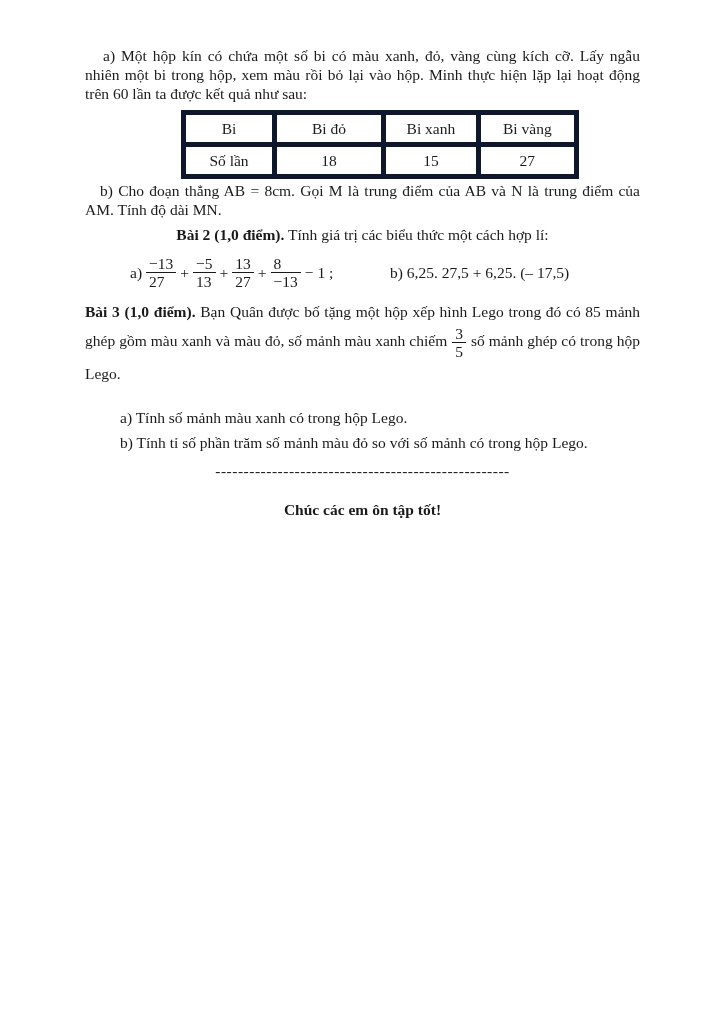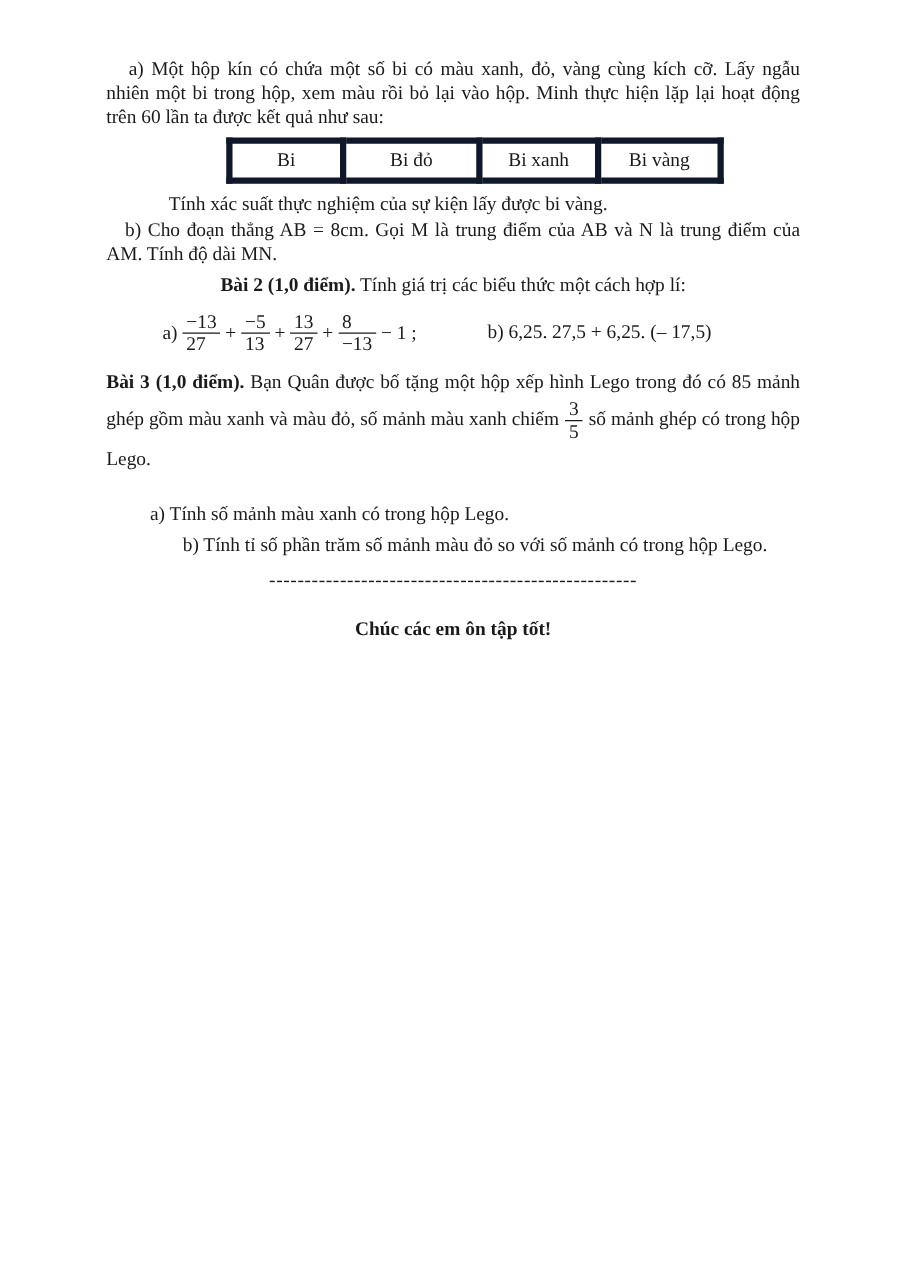--- a/index.html
+++ b/index.html
@@ -58,21 +58,21 @@
     text-align: left;
     margin: 0 1px;
   }
   .frac .fnum { display: block; padding: 0 3px; line-height: 17px; }
   .frac .fden { display: block; padding: 0 3px; line-height: 17px; border-top: 1px solid #1a1a1a; }
   .expr-b { position: absolute; left: 260px; top: 50%; transform: translateY(-50%); }
 
   .bai3-para { margin-top: 2px; text-align: justify; line-height: 27px; }
   .sub-q { padding-left: 35px; }
   .sub-q-a { margin-top: 21px; }
-  .sub-q-b { margin-top: 6px; text-align: center; }
+  .sub-q-b { margin-top: 6px; }
 
   .center { text-align: center; }
   .divider-line { margin-top: 9px; letter-spacing: 0.5px; }
   .end-line { margin-top: 6px; }
   .wish-line { margin-top: 20px; }
 </style>
 </head>
 <body>
 
 <div class="doc">
@@ -80,24 +80,29 @@
   <p class="para-justify indent-18">a) Một hộp kín có chứa một số bi có màu xanh, đỏ, vàng cùng kích cỡ. Lấy ngẫu nhiên một bi trong hộp, xem màu rồi bỏ lại vào hộp. Minh thực hiện lặp lại hoạt động trên 60 lần ta được kết quả như sau:</p>
 
   <table class="freq-table">
     <tbody>
         <tr>
       <td class="col1">Bi</td>
       <td class="col2">Bi đỏ</td>
       <td class="col3">Bi xanh</td>
       <td class="col4">Bi vàng</td>
     </tr>
+    <tr>
+      <td>Số lần</td>
+      <td>18</td>
+      <td>15</td>
+      <td>27</td>
+    </tr>
   </tbody>
     </table>
 
-  <p class="q-line">Tính xác suất thực nghiệm của sự kiện lấy được bi vàng.</p>
 
   <p class="para-justify indent-15 pb">b) Cho đoạn thẳng AB = 8cm. Gọi M là trung điểm của AB và N là trung điểm của AM. Tính độ dài MN.</p>
 
   <p class="bai-head"><span class="bold">Bài 2 (1,0 điểm).</span><span> Tính giá trị các biểu thức một cách hợp lí:</span></p>
 
   <div class="math-row">
     <span class="expr-a">
       <span>a)</span>
       <span class="frac">
           <span class="fnum">−13</span>

